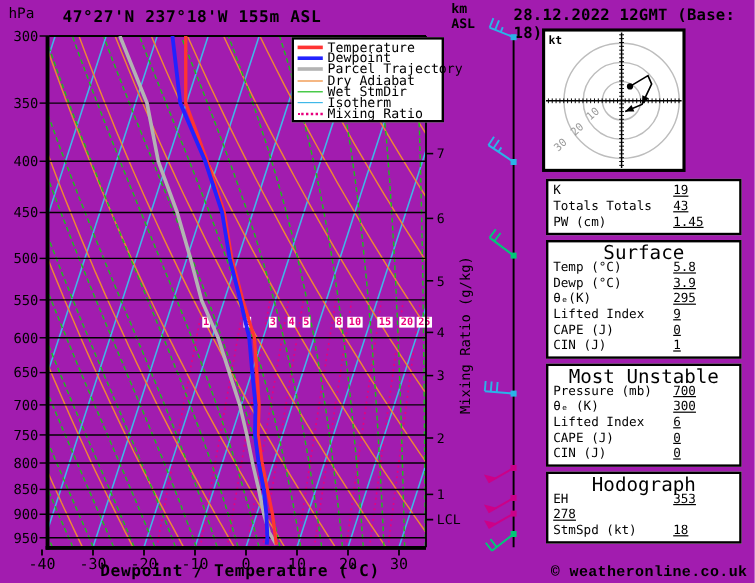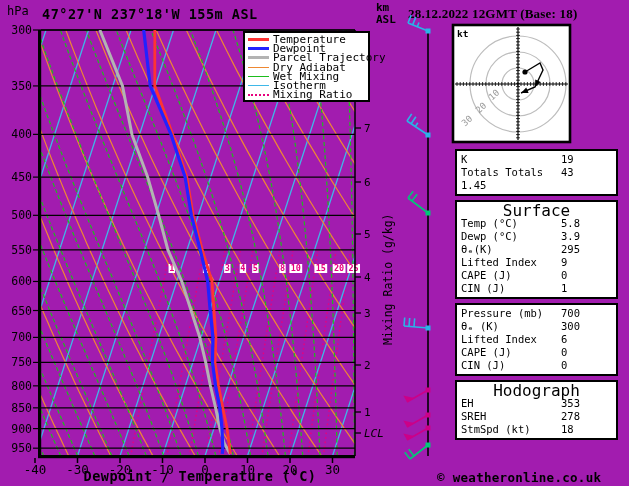--- a/index.html
+++ b/index.html
@@ -13,30 +13,30 @@
           border:2px solid #000;padding:2px 3px 1px 3px;box-sizing:border-box;z-index:5;}
   .legend-row{display:flex;align-items:center;height:9.2px;}
   .legend-sample{width:21px;margin-right:4px;flex:0 0 auto;}
   .legend-label{font-size:11px;line-height:9px;white-space:nowrap;}
   
   #tables{position:absolute;left:455px;top:149px;width:163px;z-index:5;}
   .tbl{border:2px solid #000;background:#fff;padding:2px 4px;box-sizing:border-box;margin-bottom:4px;}
   .tbl-title{font-size:16px;height:13px;line-height:13px;text-align:center;}
   .tbl-row{display:flex;font-size:10.5px;height:13px;line-height:13px;white-space:nowrap;}
   .tbl-row .lbl{flex:0 0 100px;overflow:visible;}
-  .tbl-row .val{flex:1;}
-  #footer{position:absolute;left:437px;top:470px;font-size:12.5px;font-weight:bold;letter-spacing:0.3px;}
-  #station-title{position:absolute;left:42px;top:6px;font-size:13.5px;letter-spacing:0.5px;}
-  #date-title{position:absolute;left:408px;top:6px;font-size:13px;letter-spacing:0.2px;font-family:Liberation Serif, serif;}
+  .tbl-row .val{flex:1;text-decoration:underline;}
+  #footer{position:absolute;left:459px;top:470px;font-size:12.5px;font-weight:bold;letter-spacing:0.3px;font-family:Liberation Mono, monospace;}
+  #station-title{position:absolute;left:52px;top:6px;font-size:13.5px;letter-spacing:0.5px;}
+  #date-title{position:absolute;left:428px;top:6px;font-size:13px;letter-spacing:0.2px;}
   #hpa-label{position:absolute;left:7px;top:4px;font-size:12px;}
   #kmasl{position:absolute;left:376px;top:2px;font-size:11px;line-height:12px;text-align:left;}
   #xaxis-title{position:absolute;left:40px;top:468px;width:320px;text-align:center;font-size:13.5px;letter-spacing:0.5px;}
   #mr-axis-label{position:absolute;left:381px;top:345px;font-size:11.5px;white-space:nowrap;
                  transform:rotate(-90deg);transform-origin:0 0;}
-  #lcl-label{position:absolute;left:364px;top:427px;font-size:11px;font-style:italic;}
+  #lcl-label{position:absolute;left:364px;top:427px;font-size:11px;}
 </style>
 </head>
 <body>
 
 <div id="stage">
   <span id="hpa-label" class="abs">hPa</span>
   <span id="station-title" class="abs b">47°27'N 237°18'W 155m ASL</span>
   <div id="kmasl" class="abs b">
     <div>km</div>
     <div>ASL</div>
@@ -389,21 +389,21 @@
         <div class="legend-row">
           <div class="legend-sample" style="height: 3px; background: rgb(179, 179, 179);"></div>
           <span class="legend-label">Parcel Trajectory</span>
         </div>
         <div class="legend-row">
           <div class="legend-sample" style="height: 1px; background: rgb(238, 136, 51);"></div>
           <span class="legend-label">Dry Adiabat</span>
         </div>
         <div class="legend-row">
           <div class="legend-sample" style="height: 1px; background: rgb(29, 189, 29);"></div>
-          <span class="legend-label">Wet Mixing</span>
+          <span class="legend-label">Wet StmDir</span>
         </div>
         <div class="legend-row">
           <div class="legend-sample" style="height: 1px; background: rgb(63, 184, 232);"></div>
           <span class="legend-label">Isotherm</span>
         </div>
         <div class="legend-row">
           <div class="legend-sample" style="border-top: 2px dotted rgb(232, 0, 126); height: 0px;"></div>
           <span class="legend-label">Mixing Ratio</span>
         </div>
       </div>
@@ -417,20 +417,21 @@
       <div class="tbl">
         <div class="tbl-row">
           <span class="lbl">K</span>
           <span class="val">19</span>
         </div>
         <div class="tbl-row">
           <span class="lbl">Totals Totals</span>
           <span class="val">43</span>
         </div>
         <div class="tbl-row">
+          <span class="lbl">PW (cm)</span>
           <span class="val">1.45</span>
         </div>
       </div>
       <div class="tbl">
         <div class="tbl-title">Surface</div>
         <div class="tbl-row">
           <span class="lbl">Temp (°C)</span>
           <span class="val">5.8</span>
         </div>
         <div class="tbl-row">
@@ -448,20 +449,21 @@
         <div class="tbl-row">
           <span class="lbl">CAPE (J)</span>
           <span class="val">0</span>
         </div>
         <div class="tbl-row">
           <span class="lbl">CIN (J)</span>
           <span class="val">1</span>
         </div>
       </div>
       <div class="tbl">
+        <div class="tbl-title">Most Unstable</div>
         <div class="tbl-row">
           <span class="lbl">Pressure (mb)</span>
           <span class="val">700</span>
         </div>
         <div class="tbl-row">
           <span class="lbl">θₑ (K)</span>
           <span class="val">300</span>
         </div>
         <div class="tbl-row">
           <span class="lbl">Lifted Index</span>
@@ -476,21 +478,20 @@
           <span class="val">0</span>
         </div>
       </div>
       <div class="tbl">
         <div class="tbl-title">Hodograph</div>
         <div class="tbl-row">
           <span class="lbl">EH</span>
           <span class="val">353</span>
         </div>
         <div class="tbl-row">
-          <span class="lbl">SREH</span>
           <span class="val">278</span>
         </div>
         <div class="tbl-row">
           <span class="lbl">StmSpd (kt)</span>
           <span class="val">18</span>
         </div>
       </div>
     </div>
   <div id="footer">© weatheronline.co.uk</div>
 </div>

